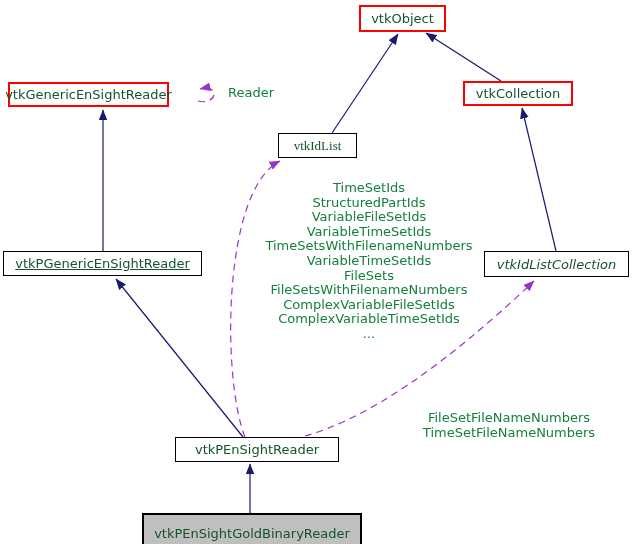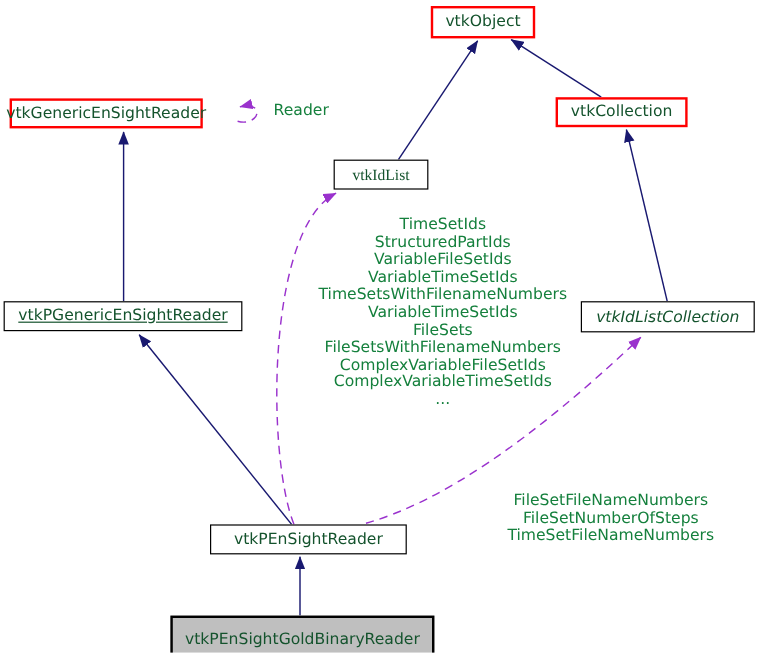--- a/index.html
+++ b/index.html
@@ -125,17 +125,16 @@
     <div>VariableTimeSetIds</div>
     <div>FileSets</div>
     <div>FileSetsWithFilenameNumbers</div>
     <div>ComplexVariableFileSetIds</div>
     <div>ComplexVariableTimeSetIds</div>
     <div>...</div>
   </div>
 
   <div id="label-idlistcollection-members" class="edge-label member-list">
     <div>FileSetFileNameNumbers</div>
-    <div>FileSetNumberOfSteps</div>
     <div>TimeSetFileNameNumbers</div>
   </div>
 
 </div>
 
 </body></html>

